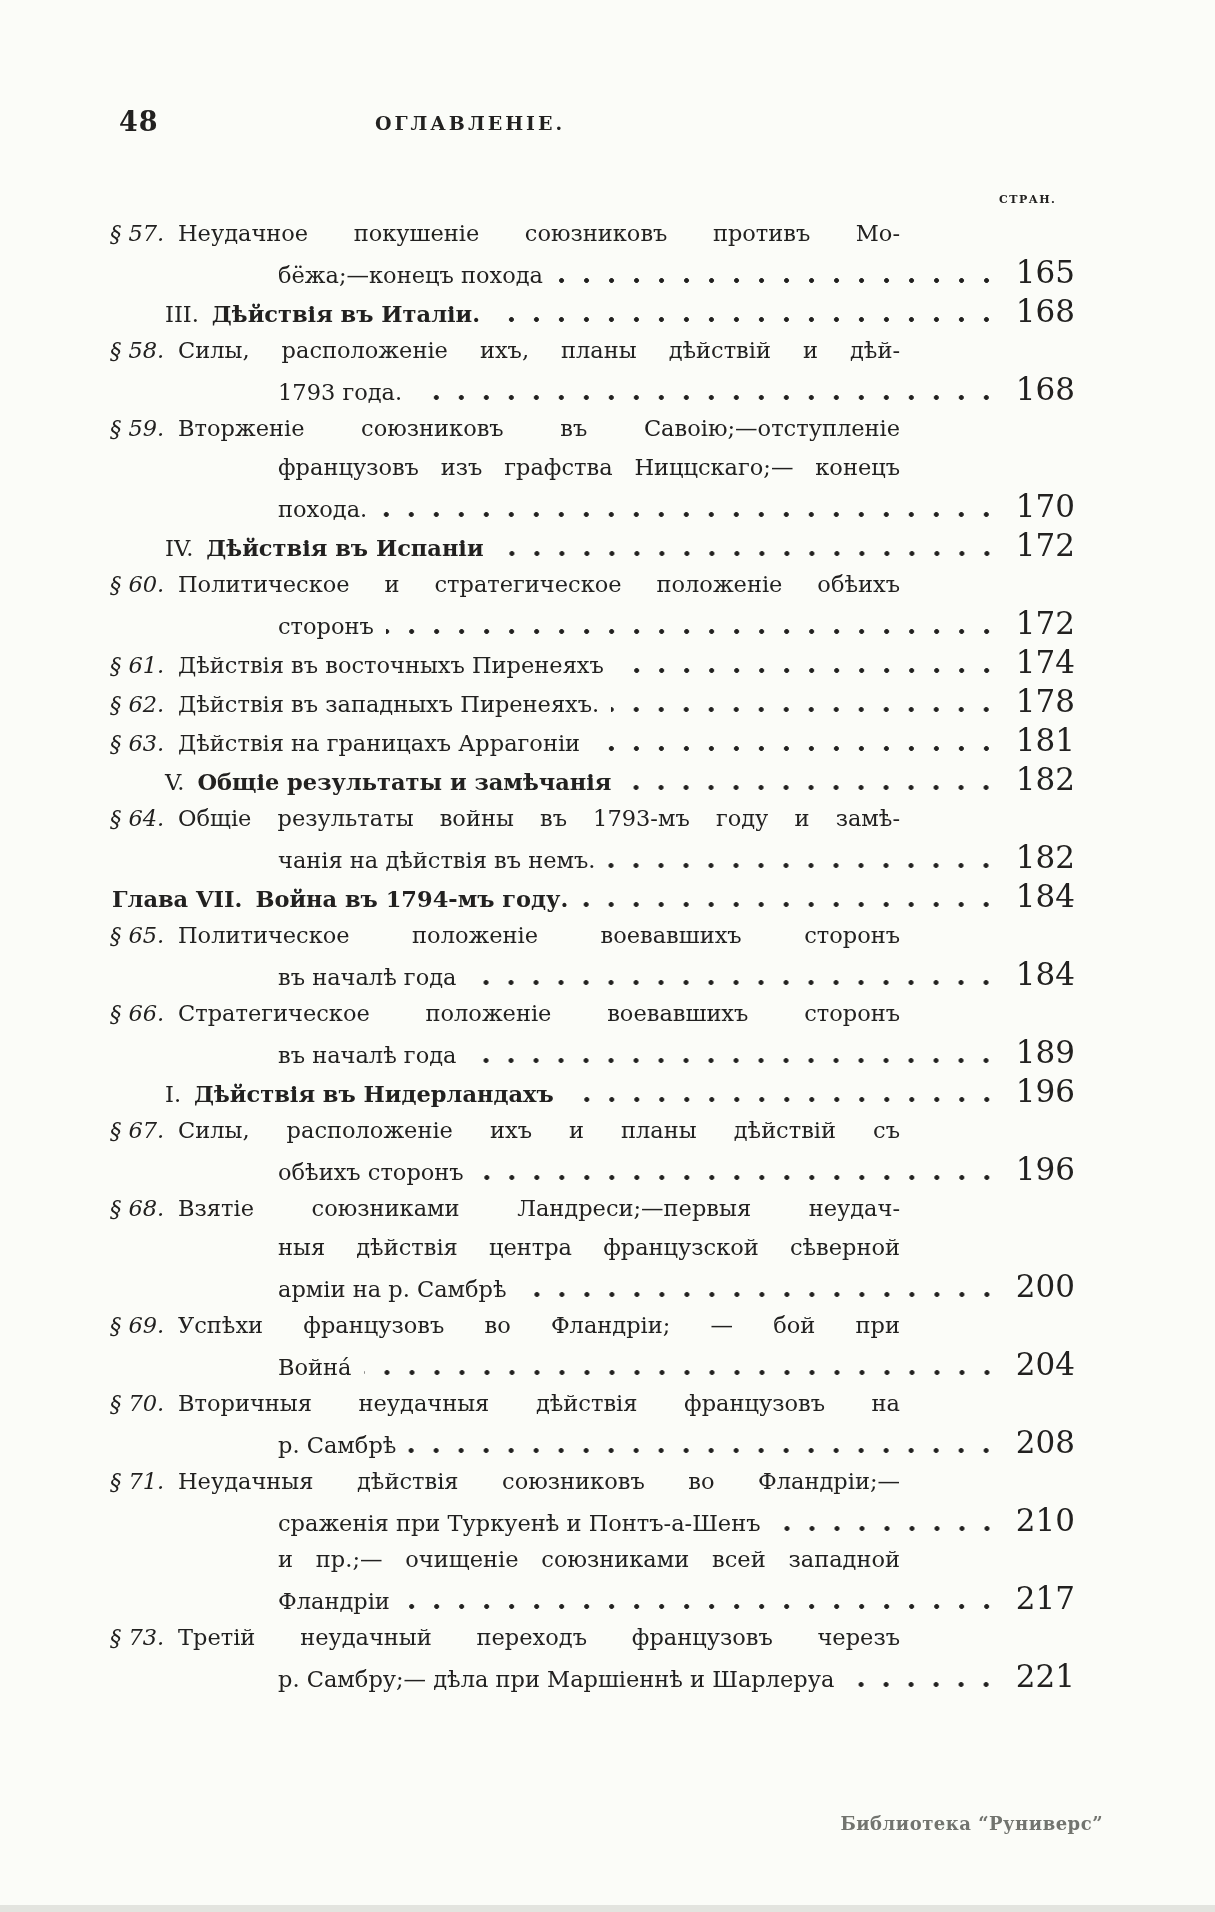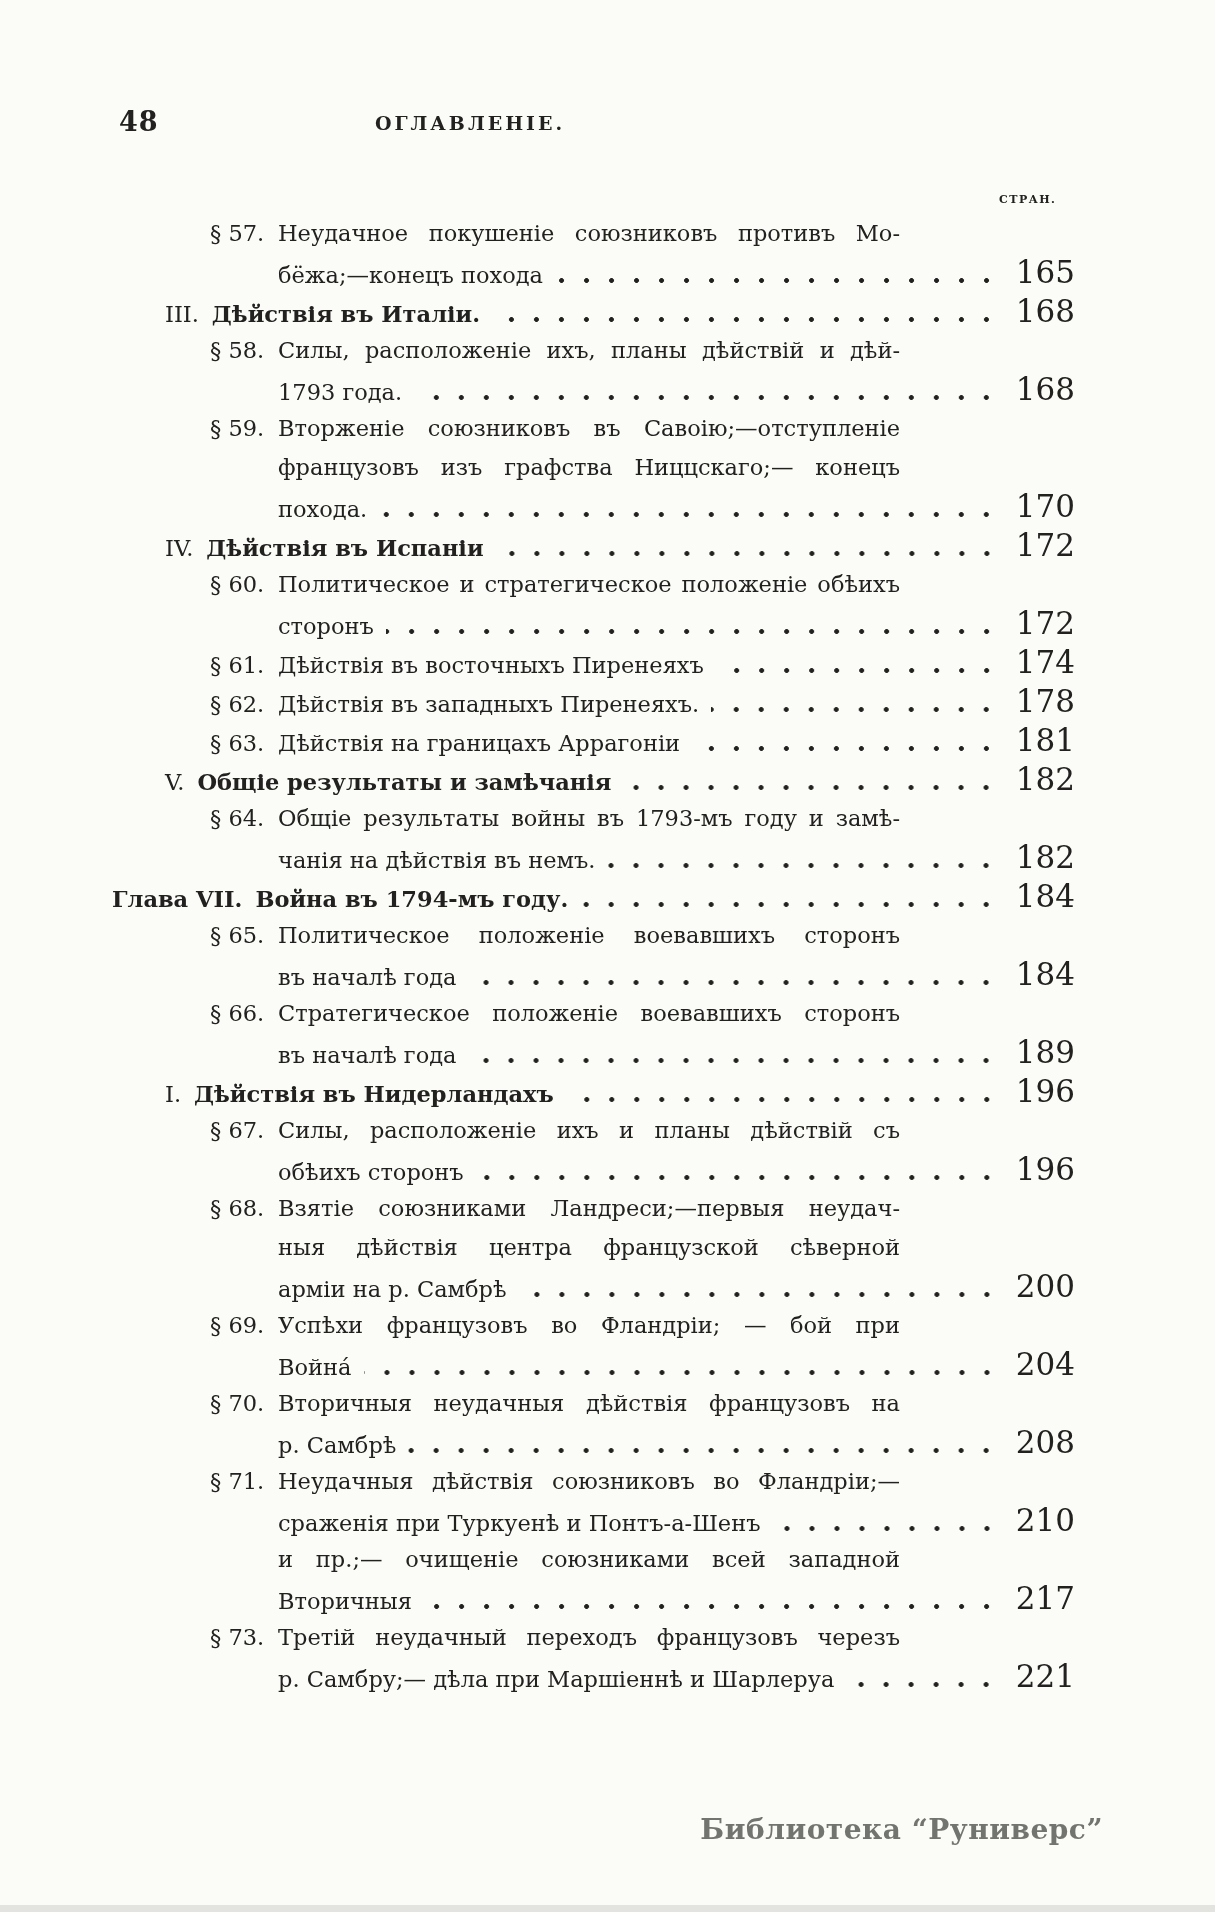--- a/index.html
+++ b/index.html
@@ -35,21 +35,21 @@
   .toc{
     position:absolute;top:214px;left:110px;width:965px;
     font-size:22.5px;
   }
   .line{
     display:flex;align-items:baseline;
     height:39px;line-height:39px;
     white-space:nowrap;
   }
   .label{flex:none;}
-  .entry.para .line-first .label{margin-left:100px;width:68px;}
+  .entry.para .line-first .label{width:68px;font-style:italic;}
   .entry.section .label{margin-left:55px;margin-right:13px;font-weight:normal;}
   .entry.chapter .label{margin-left:2px;margin-right:13px;font-weight:bold;}
   .entry.section .text,.entry.chapter .text{font-weight:bold;}
   .line-cont .text{padding-left:0;}
   .entry.para .line-cont{padding-left:168px;}
   
   .line-fill .text{
     flex:1;margin-right:175px;
     text-align:justify;text-align-last:justify;
     min-width:0;
@@ -59,21 +59,21 @@
     align-self:flex-end;
     height:5px;margin:0 14px 9px 12px;
     background-image:radial-gradient(circle,var(--ink) 2.1px,rgba(0,0,0,0) 2.7px);
     background-size:25px 5px;
     background-repeat:repeat-x;
     background-position:right center;
   }
   .pagenum{flex:none;width:62px;text-align:right;font-size:31px;}
   .watermark{
     position:absolute;top:1813px;right:112px;
-    font-size:28px;font-weight:bold;color:var(--watermark);
+    font-size:18px;font-weight:bold;color:var(--watermark);
     letter-spacing:0.5px;
   }
   .scan-edge{
     position:absolute;bottom:0;left:0;right:0;height:7px;
     background:#cfd0cb;opacity:.55;
   }
 </style>
 </head>
 <body>
 
@@ -283,21 +283,21 @@
           <span class="text">сраженія при Туркуенѣ и Понтъ-а-Шенъ</span>
           <span class="leader"></span>
           <span class="pagenum">210</span>
         </div>
       </div>
       <div class="entry para">
         <div class="line line-cont line-fill">
           <span class="text">и пр.;— очищеніе союзниками всей западной</span>
         </div>
         <div class="line line-cont line-last">
-          <span class="text">Вторичныя</span>
+          <span class="text">Фландріи</span>
           <span class="leader"></span>
           <span class="pagenum">217</span>
         </div>
       </div>
       <div class="entry para">
         <div class="line line-first line-fill">
           <span class="label">§ 73.</span>
           <span class="text">Третій неудачный переходъ французовъ черезъ</span>
         </div>
         <div class="line line-cont line-last">

